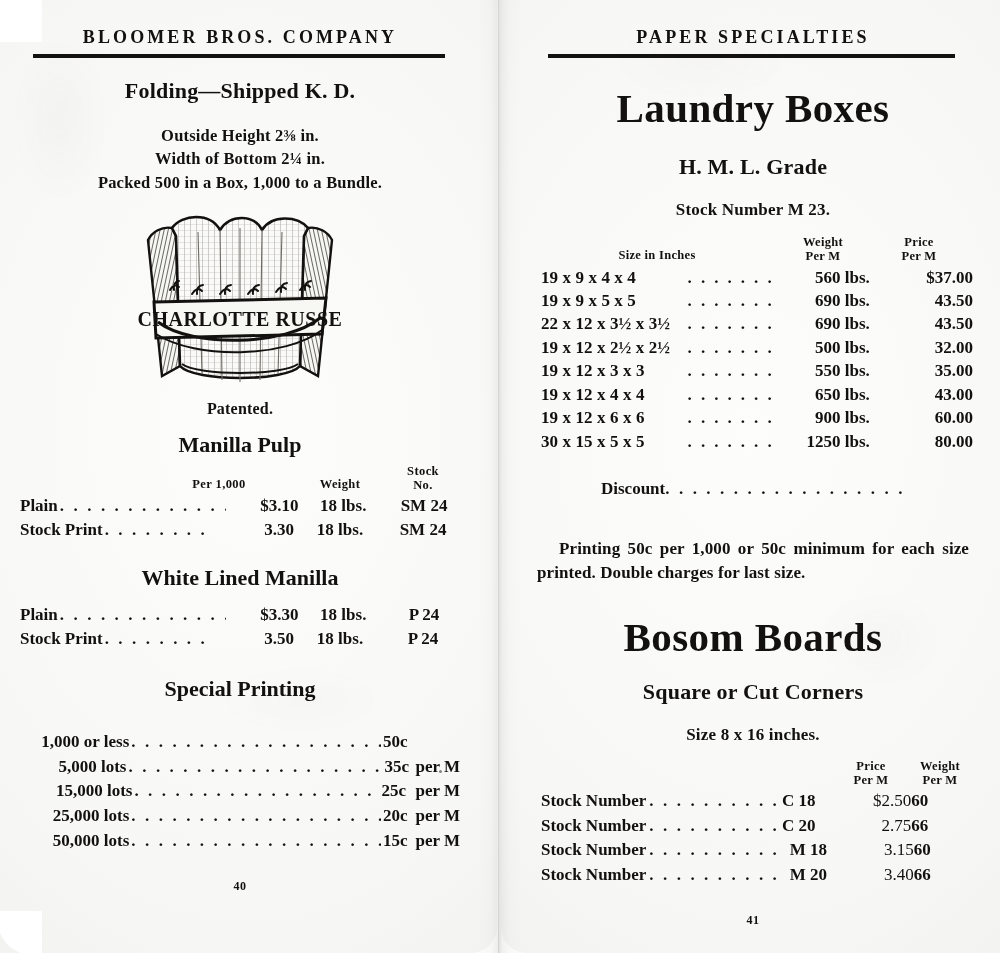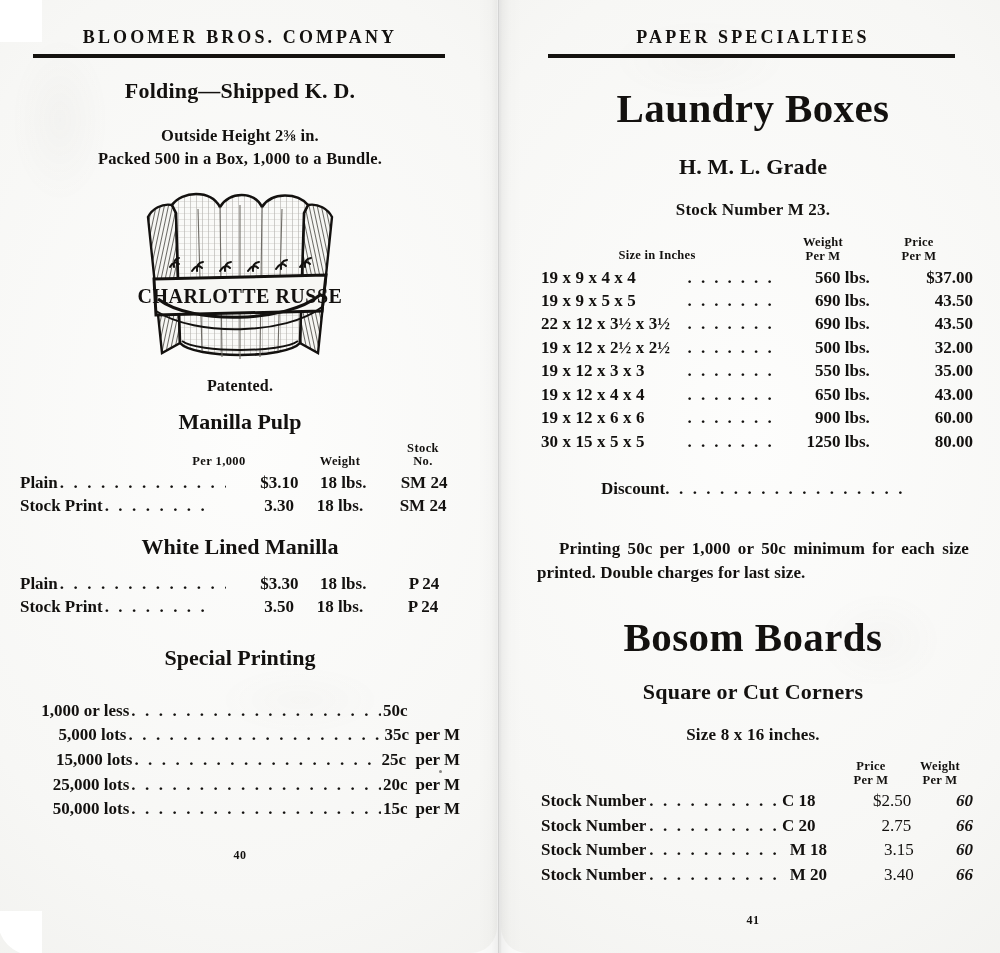--- a/index.html
+++ b/index.html
@@ -227,21 +227,21 @@
   }
   .bb-sp { width: 292px; }
   .bb-pr-h { width: 76px; text-align: center; }
   .bb-wt-h { width: 62px; text-align: center; }
 
   .bb-row { display: flex; align-items: baseline; font-size: 17px; line-height: 1.44; white-space: nowrap; }
   .bb-lbl { font-weight: bold; }
   .bb-dots { flex: 1 1 auto; overflow: hidden; letter-spacing: 2.6px; font-weight: bold; margin: 0 3px; }
   .bb-sn { width: 54px; font-weight: bold; text-align: left; }
   .bb-pr { width: 76px; text-align: right; font-weight: normal; }
-  .bb-wt { width: 62px; text-align: right; font-weight: bold; font-style: italic; }
+  .bb-wt { width: 62px; font-weight: bold; }
 
   .stray-dot {
     position: absolute;
     width: 3px; height: 3px;
     background: rgba(40,38,34,.55);
     border-radius: 50%;
   }
 
   
   .cup-wrap {
@@ -266,20 +266,21 @@
   <div class="col left">
 
     <div class="running-head">BLOOMER BROS. COMPANY</div>
     <div class="head-rule"></div>
 
 
     <h2 class="subtitle" style="margin-top:20px;">Folding—Shipped K. D.</h2>
 
     <div style="margin-top:20px;">
       <div class="spec-line">Outside Height 2⅜ in.</div>
+      <div class="spec-line">Width of Bottom 2¼ in.</div>
       <div class="spec-line">Packed 500 in a Box, 1,000 to a Bundle.</div>
     </div>
 
     <div class="cup-wrap">
       <svg width="208" height="188" viewBox="0 0 208 188">
         <defs>
           <pattern id="hatchL" width="4" height="4" patternUnits="userSpaceOnUse" patternTransform="rotate(12)">
             <rect width="4" height="4" fill="#f6f6f3"></rect>
             <path d="M0 0 L0 4" stroke="#3a3833" stroke-width="1.5"></path>
           </pattern>
@@ -354,21 +355,21 @@
       <div class="sn">SM 24</div>
     </div>
     <div class="prow">
       <div class="lbl">Stock Print</div>
       <div class="leader">. . . . . . . .</div>
       <div class="price" style="width:72px;">3.30</div>
       <div class="wt">18 lbs.</div>
       <div class="sn">SM 24</div>
     </div>
 
-    <h3 class="section" style="margin-top:16px;">White Lined Manilla</h3>
+    <h3 class="section" style="margin-top:24px;">White Lined Manilla</h3>
 
     <div class="prow" style="margin-top:12px;">
       <div class="lbl">Plain</div>
       <div class="leader">. . . . . .  . . . . . . .</div>
       <div class="price" style="width:72px;">$3.30</div>
       <div class="wt">18 lbs.</div>
       <div class="sn">P 24</div>
     </div>
     <div class="prow">
       <div class="lbl">Stock Print</div>

